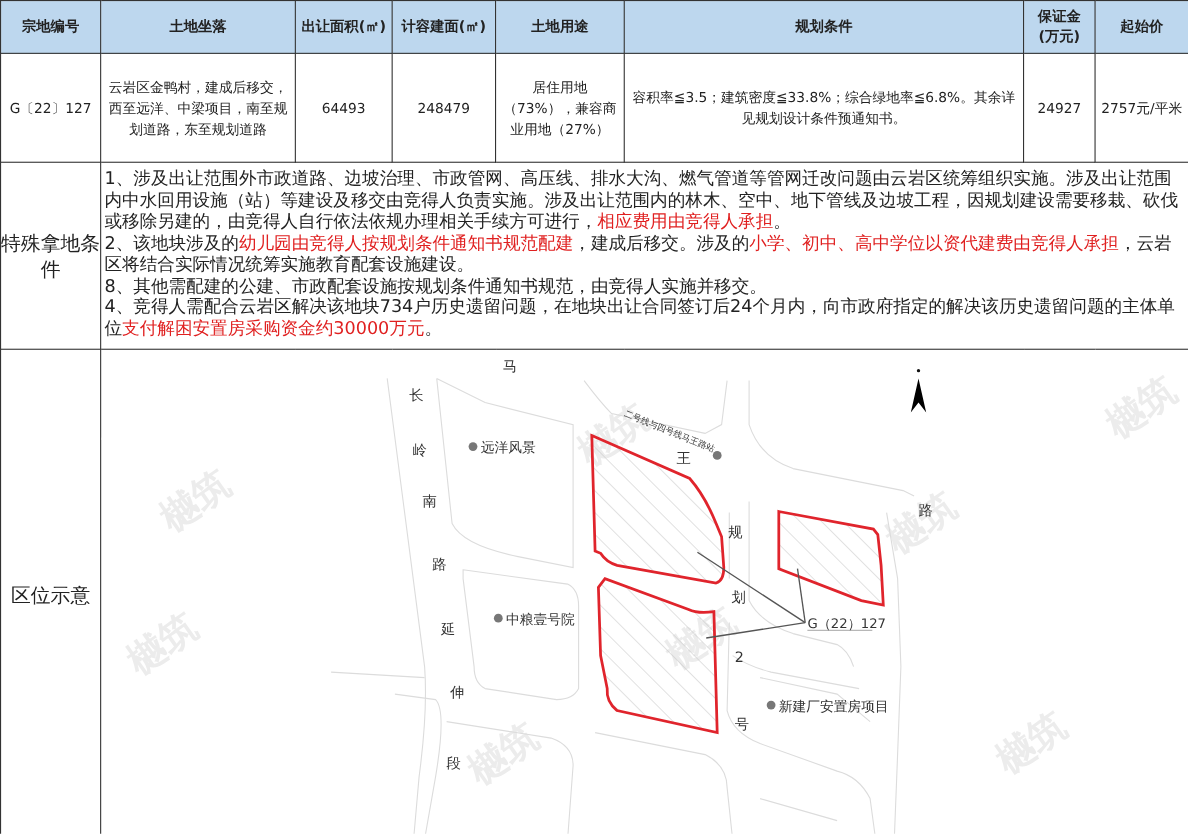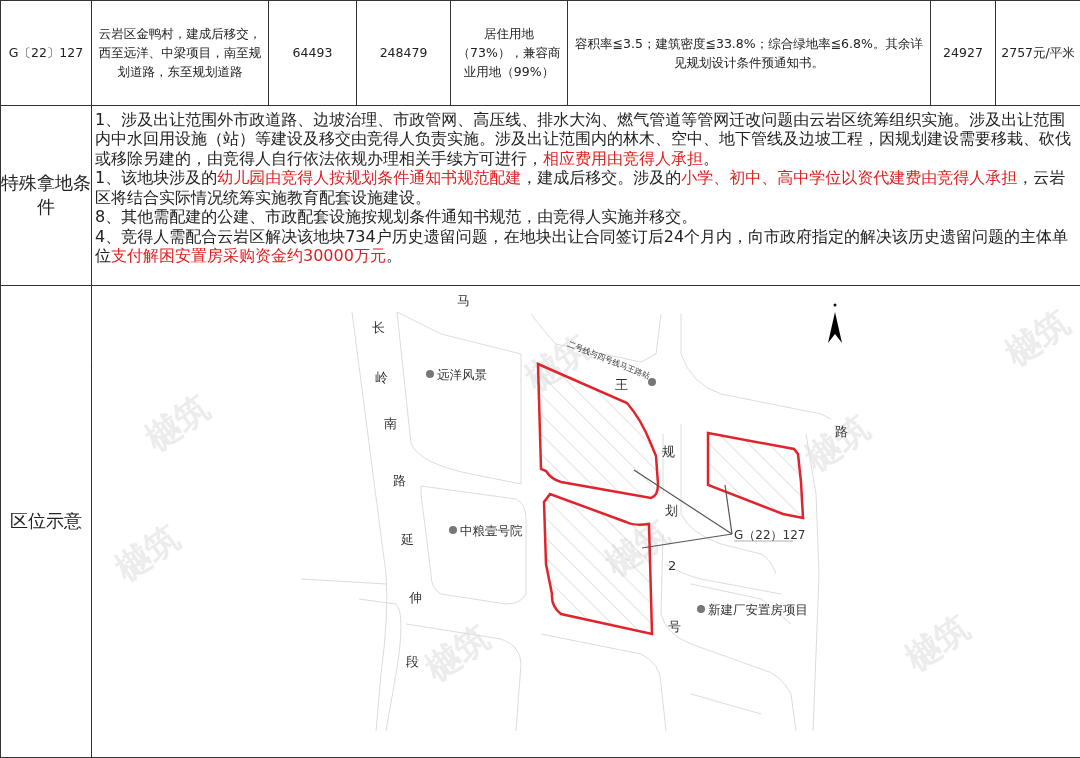--- a/index.html
+++ b/index.html
@@ -29,35 +29,48 @@
     <col style="width:91px">
       <col style="width:177px">
       <col style="width:88px">
       <col style="width:94px">
     <col style="width:117px">
       <col style="width:363px">
       <col style="width:65px">
       <col style="width:85px">
   </colgroup>
   <tbody>
+      <tr>
+    <th>宗地编号</th>
+    <th>土地坐落</th>
+    <th>出让面积(㎡)</th>
+    <th>计容建面(㎡)</th>
+    <th>土地用途</th>
+    <th>规划条件</th>
+    <th>
+      <div>保证金</div>
+      <div>(万元)</div>
+    </th>
+    <th>起始价</th>
+  </tr>
   <tr class="r1">
     <td>G〔22〕127</td>
     <td class="loc">云岩区金鸭村，建成后移交，西至远洋、中梁项目，南至规划道路，东至规划道路</td>
     <td>64493</td>
     <td>248479</td>
-    <td class="loc" style="padding:0 6px">居住用地（73%），兼容商业用地（99%）</td>
+    <td class="loc" style="padding:0 6px">居住用地（73%），兼容商业用地（27%）</td>
     <td class="loc" style="padding:0 6px">容积率≦3.5；建筑密度≦33.8%；综合绿地率≦6.8%。其余详见规划设计条件预通知书。</td>
     <td>24927</td>
     <td>2757元/平米</td>
   </tr>
   <tr class="r2">
     <td class="lbl">特殊拿地条件</td>
     <td colspan="7" class="cond">
       <div><span>1、涉及出让范围外市政道路、边坡治理、市政管网、高压线、排水大沟、燃气管道等管网迁改问题由云岩区统筹组织实施。涉及出让范围内中水回用设施（站）等建设及移交由竞得人负责实施。涉及出让范围内的林木、空中、地下管线及边坡工程，因规划建设需要移栽、砍伐或移除另建的，由竞得人自行依法依规办理相关手续方可进行，</span><span class="red">相应费用由竞得人承担</span><span>。</span></div>
-      <div><span>1、该地块涉及的</span><span class="red">幼儿园由竞得人按规划条件通知书规范配建</span><span>，建成后移交。涉及的</span><span class="red">小学、初中、高中学位以资代建费由竞得人承担</span><span>，云岩区将结合实际情况统筹实施教育配套设施建设。</span></div>
+      <div><span>2、该地块涉及的</span><span class="red">幼儿园由竞得人按规划条件通知书规范配建</span><span>，建成后移交。涉及的</span><span class="red">小学、初中、高中学位以资代建费由竞得人承担</span><span>，云岩区将结合实际情况统筹实施教育配套设施建设。</span></div>
       <div><span>8、其他需配建的公建、市政配套设施按规划条件通知书规范，由竞得人实施并移交。</span></div>
       <div><span>4、竞得人需配合云岩区解决该地块734户历史遗留问题，在地块出让合同签订后24个月内，向市政府指定的解决该历史遗留问题的主体单位</span><span class="red">支付解困安置房采购资金约30000万元</span><span>。</span></div>
     </td>
   </tr>
   <tr class="r3">
     <td class="lbl">区位示意</td>
     <td colspan="7" class="mapcell">
       <svg class="map" width="988" height="445" viewBox="91 312 988 445">
         <defs>
           <pattern id="hatch" patternUnits="userSpaceOnUse" width="14" height="14" patternTransform="rotate(-45)">

